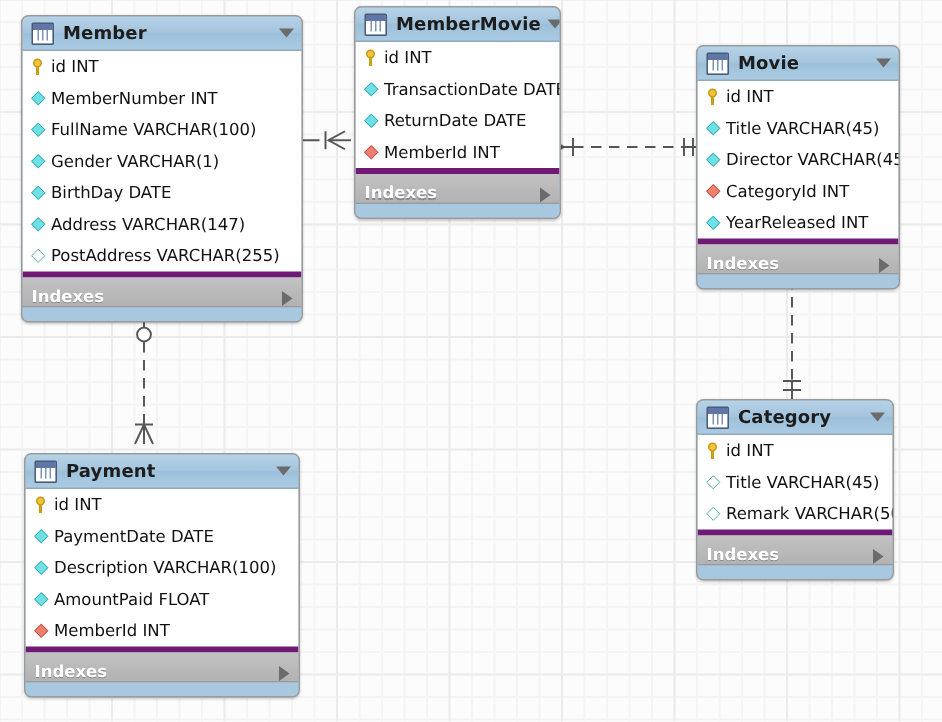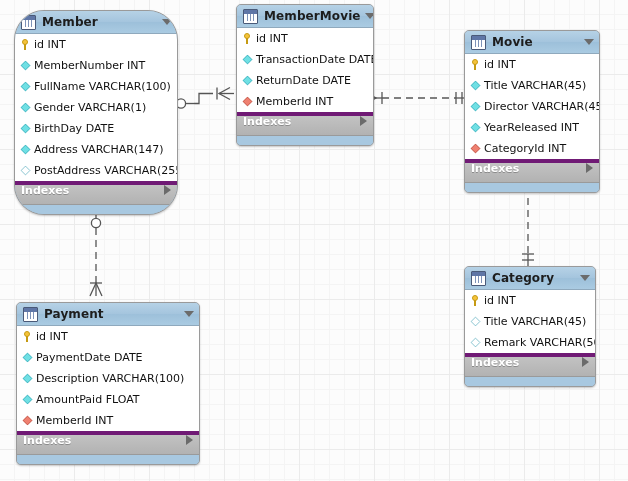--- a/index.html
+++ b/index.html
@@ -83,21 +83,21 @@
   
   .d{
     width:11px;height:11px;flex:0 0 11px;margin-right:3px;
     transform:rotate(45deg) scale(.62);
     box-sizing:border-box;
   }
   .d.cyan{background:#6fe0e4;border:1px solid #2f9fb0;}
   .d.red{background:#ef8070;border:1px solid #b04a3d;}
   .d.hollow{background:#ffffff;border:1px solid #4fa8bb;}
   .idx{
-    height:19px;display:flex;align-items:flex-start;
+    height:19px;display:flex;align-items:flex-end;
     padding:0 6px 0 6px;
     background:linear-gradient(to bottom,#c2c2c2,#b2b2b2);
     border-bottom:1px solid #9a9a9a;
   }
   .idx-txt{font-size:11px;color:#ffffff;font-weight:bold;flex:1 1 auto;
            text-shadow:0 1px 0 rgba(0,0,0,.25);line-height:12px;}
   .idx-arrow{
     width:0;height:0;border-top:5px solid transparent;border-bottom:5px solid transparent;
     border-left:7px solid #6b6b6b;
   }
@@ -153,21 +153,21 @@
       <line x1="6" y1="3" x2="18" y2="3"></line>
       <line x1="12" y1="3" x2="12" y2="8"></line>
       <circle cx="12" cy="13" r="4.6" fill="#fff"></circle>
       <line x1="12" y1="18" x2="12" y2="73" stroke-dasharray="7,5"></line>
       <line x1="6" y1="73" x2="18" y2="73"></line>
       <polyline points="6,86 12,73 18,86"></polyline>
       <line x1="12" y1="73" x2="12" y2="86"></line>
     </g>
   </svg>
 
-  <div class="tbl" style="left:14px;top:10px;width:164px;border-radius:30px;">
+  <div class="tbl" style="left:14px;top:10px;width:188px;">
     <div class="tbl-hd">
       <span class="tbl-ico"></span>
       <span class="tbl-nm">Member</span>
       <span class="caret"></span>
     </div>
     <div class="cols">
       <div class="col">
           <span class="k"></span>
           <span class="col-txt">id INT</span>
         </div>
@@ -247,27 +247,27 @@
         </div>
       <div class="col">
           <span class="d cyan"></span>
           <span class="col-txt">Title VARCHAR(45)</span>
         </div>
       <div class="col">
           <span class="d cyan"></span>
           <span class="col-txt">Director VARCHAR(45)</span>
         </div>
       <div class="col">
-          <span class="d cyan"></span>
-          <span class="col-txt">YearReleased INT</span>
-        </div>
-      <div class="col">
           <span class="d red"></span>
           <span class="col-txt">CategoryId INT</span>
         </div>
+      <div class="col">
+          <span class="d cyan"></span>
+          <span class="col-txt">YearReleased INT</span>
+        </div>
     </div>
     <div class="idx">
       <span class="idx-txt">Indexes</span>
       <span class="idx-arrow"></span>
     </div>
     <div class="foot"></div>
   </div>
 
   <div class="tbl" style="left:464px;top:266px;width:132px;">
     <div class="tbl-hd">

